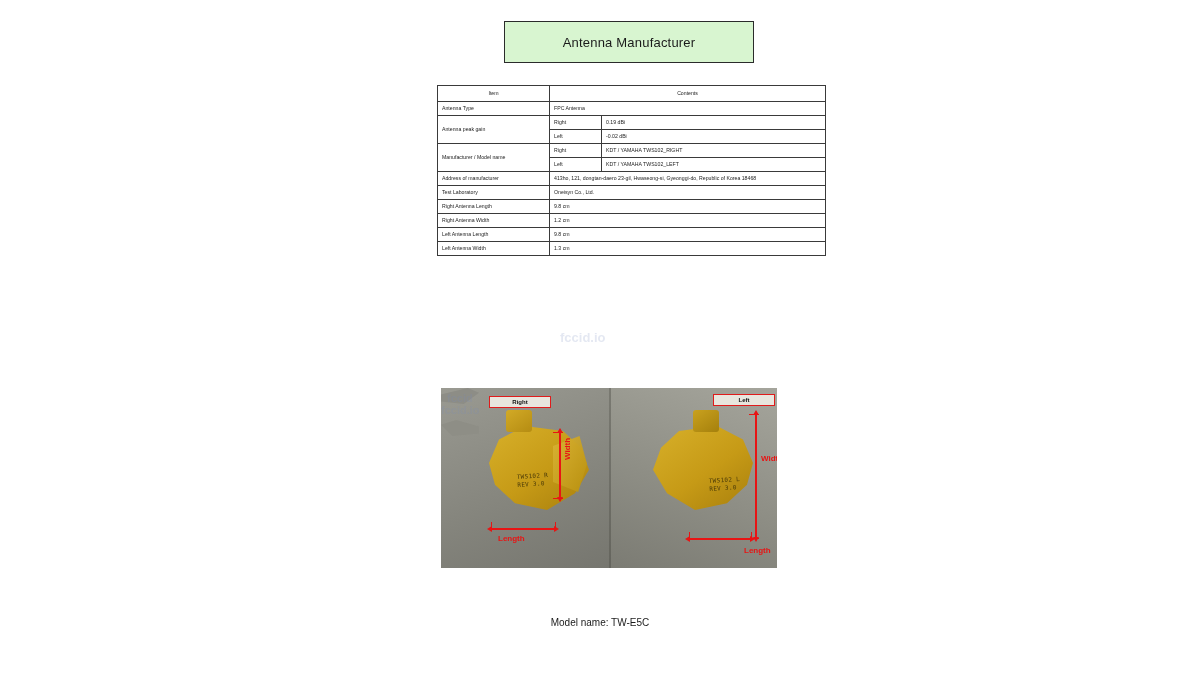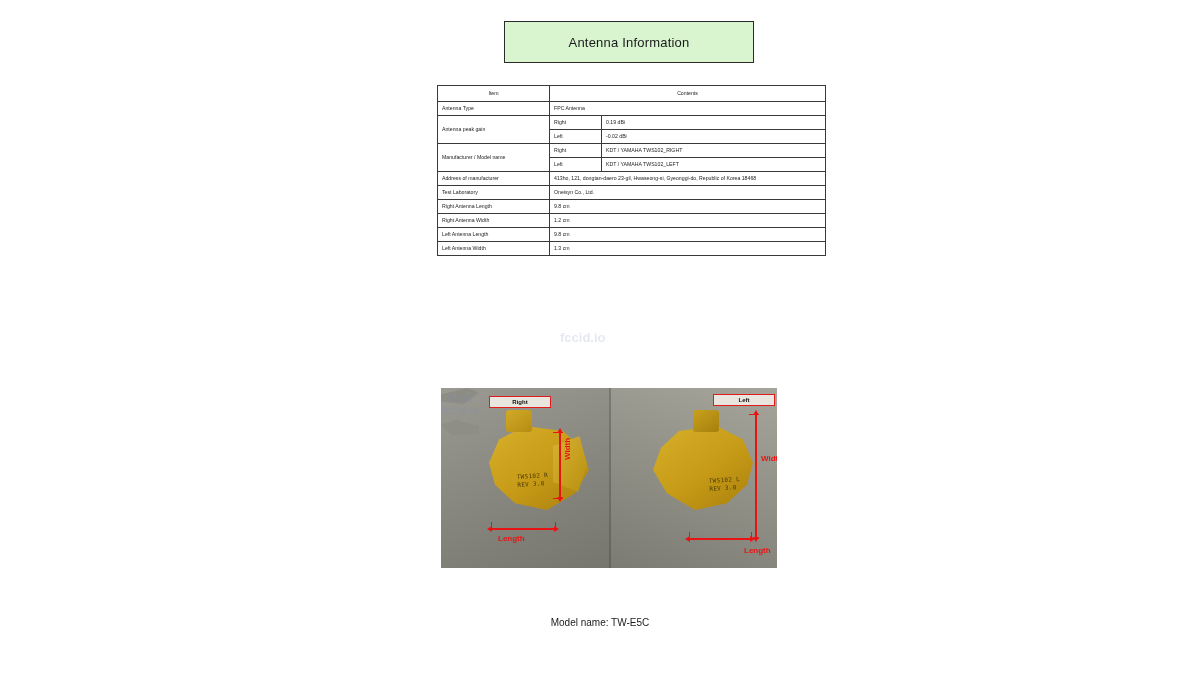--- a/index.html
+++ b/index.html
@@ -298,21 +298,21 @@
     font-size: 10px;
     color: #1a1a1a;
   }
 </style>
 </head>
 <body>
 
 <div class="page">
 
   <div class="title-banner">
-    <span class="title-text">Antenna Information</span>
+    <span class="title-text">Antenna Manufacturer</span>
   </div>
 
   <table class="info-table">
     <colgroup>
       <col class="col-item">
         <col class="col-sub">
         <col class="col-val">
     </colgroup>
     <tbody>
       <tr>

